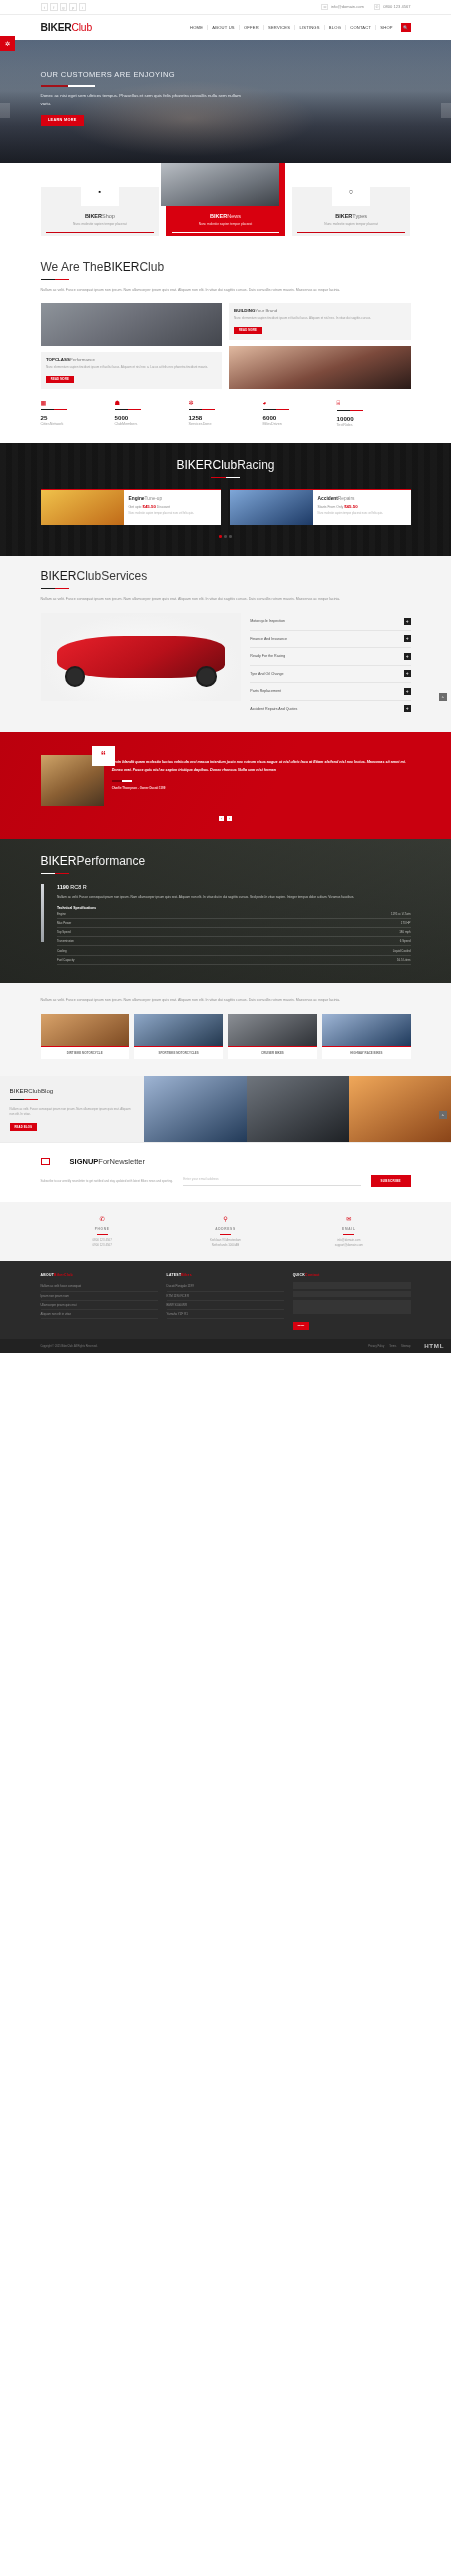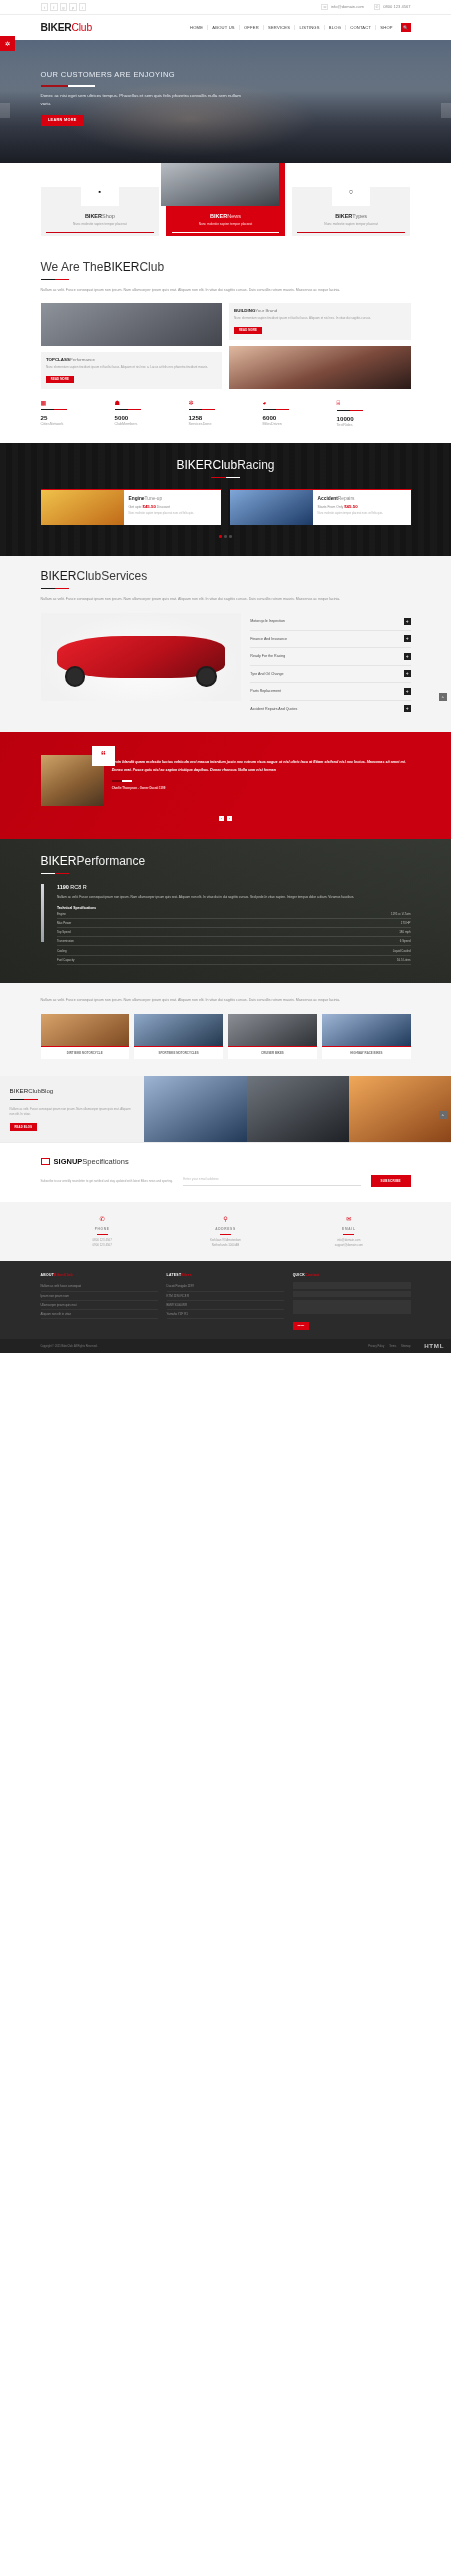--- a/index.html
+++ b/index.html
@@ -240,21 +240,21 @@
   .plogo.o b { color:#f36f21; }
   .plogo.m { letter-spacing:0; }
   .plogo.mint { color:#1b1b1b; letter-spacing:0; }
   .plogo.mint b { color:#22c8a0; }
 
   
   .news { border-top:0.7px solid #ececec; padding:13.7px 0 15px; background:#fff; }
   .newshead { display:flex; align-items:center; gap:4.1px; }
   .newshead .env { width:9px; height:6.9px; border:1px solid #d8000f; }
   .newshead h3 { font-size:7.5px; color:#3a3a3a; font-weight:300; }
-  .newshead h3 b { color:#111; font-weight:bold; }
+  .newshead h3 b { color:#111; font-weight:bold;margin-left:16px; }
   .newsrow { display:flex; align-items:center; gap:9.6px; margin-top:9.6px; }
   .newsrow p { width:36%; font-size:2.9px; color:#a0a0a0; line-height:1.8; }
   .newsrow .inp { flex:1; border-bottom:0.7px solid #dcdcdc; font-size:3.2px;
     color:#bdbdbd; padding-bottom:3.4px; }
   .newsrow .sub { background:#d8000f; color:#fff; font-size:3px; font-weight:bold;
     padding:4.1px 9.6px; letter-spacing:0.3px; }
 
   
   .contact { background:#f4f4f4; padding:12.3px 0; }
   .cgrid { display:flex; }
@@ -652,21 +652,21 @@
       <div class="bg2"></div>
       <div class="bg3"></div>
     </div>
   </div>
 
 
   <div class="news">
     <div class="container">
       <div class="newshead">
         <div class="env"></div>
-        <h3><b>SIGNUP</b><span>Specifications</span></h3>
+        <h3><b>SIGNUP</b><span>ForNewsletter</span></h3>
       </div>
       <div class="newsrow">
         <p>Subscribe to our weekly newsletter to get notified and stay updated with latest Bikes news and sporting.</p>
         <div class="inp">Enter your email address</div>
         <div class="sub">SUBSCRIBE</div>
       </div>
     </div>
   </div>
 
   <div class="contact">

